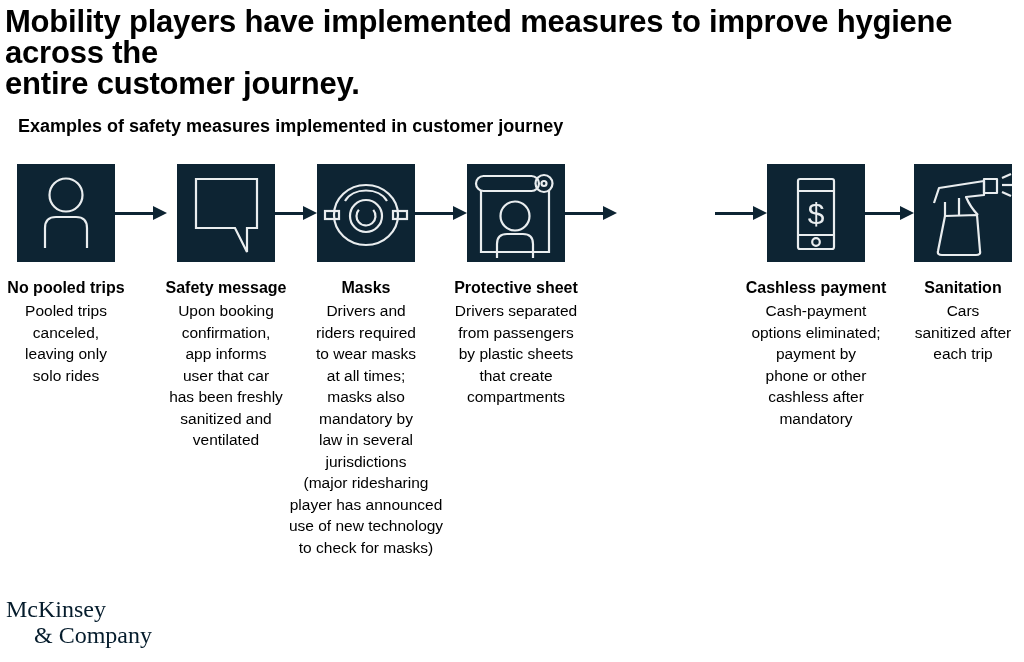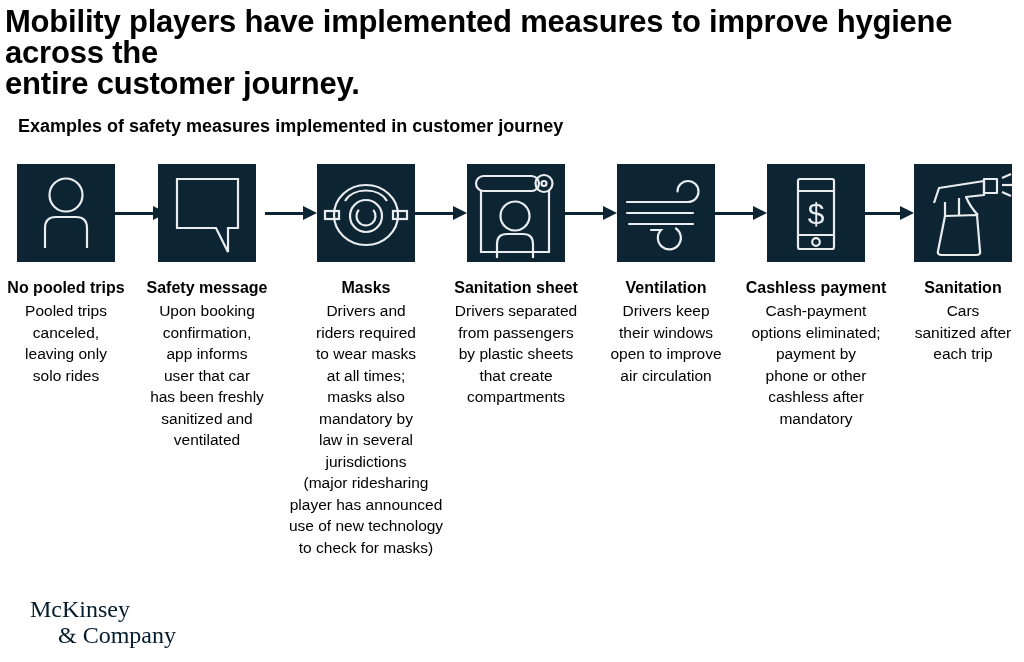--- a/index.html
+++ b/index.html
@@ -12,21 +12,21 @@
     position:absolute;left:5px;top:6px;width:1010px;
     font-size:31px;font-weight:700;line-height:31px;letter-spacing:-0.2px;
     white-space:pre-line;color:#000;
   }
   .subtitle{
     position:absolute;left:18px;top:116px;width:1010px;
     font-size:18px;font-weight:700;color:#000;
   }
   .journey{position:absolute;left:0;top:164px;width:1024px;height:420px;}
   .step{position:absolute;top:0;width:150px;}
-  .step-1{left:-9px}.step-2{left:132px}.step-3{left:291px}.step-4{left:441px}
+  .step-1{left:-9px}.step-2{left:151px}.step-3{left:291px}.step-4{left:441px}
   .step-5{left:591px}.step-6{left:741px}.step-7{left:888px}
   .tile{
     width:98px;height:98px;margin:0 auto;background:#0d2433;
     display:flex;align-items:center;justify-content:center;
   }
   .tile svg{display:block;width:98px;height:98px;}
   .icon-stroke{fill:none;stroke:#e9edef;stroke-width:2.2;}
   .step-text{width:200px;margin:15px 0 0 -25px;text-align:center;}
   .step-title{font-size:16px;font-weight:700;line-height:21px;color:#000;}
   .step-desc{font-size:15.5px;line-height:21.5px;color:#000;white-space:pre-line;margin-top:2px;}
@@ -36,21 +36,21 @@
   }
   .arrow::after{
     content:"";position:absolute;right:0;top:1.5px;width:0;height:0;
     border-left:14px solid #0d2433;border-top:7.5px solid transparent;border-bottom:7.5px solid transparent;
   }
   .a1{left:115px;width:52px}.a2{left:265px;width:52px}.a3{left:415px;width:52px}
   .a4{left:565px;width:52px}.a5{left:715px;width:52px}.a6{left:865px;width:49px}
   .logo{
     position:absolute;left:6px;top:596px;color:#051c2c;
     font-family:"Liberation Serif","DejaVu Serif",serif;
-    font-size:24px;line-height:26px;margin-left:24px;
+    font-size:24px;line-height:26px;
   }
   .logo .l2{padding-left:28px;}
   .dollar{font-family:"Liberation Sans",sans-serif;font-size:30px;fill:#e9edef;}
 </style>
 </head>
 <body>
 
 <div class="title">Mobility players have implemented measures to improve hygiene across the
 entire customer journey.</div>
 <div class="subtitle">Examples of safety measures implemented in customer journey</div>
@@ -140,50 +140,29 @@
             <circle cx="77" cy="19.5" r="8.5"></circle>
             <circle cx="77" cy="19.5" r="2.5"></circle>
             <path d="M14,27 L14,88 L82,88 L82,27"></path>
             <circle cx="48" cy="52" r="14.5"></circle>
             <path d="M30,94 L30,80 Q30,70 40,70 L56,70 Q66,70 66,80 L66,94"></path>
           </g>
         </svg>
       </span>
     </div>
     <div class="step-text">
-      <div class="step-title">Sanitation sheet</div>
+      <div class="step-title">Protective sheet</div>
       <div class="step-desc">Drivers separated
 from passengers
 by plastic sheets
 that create
 compartments</div>
     </div>
   </div>
 
-  <div class="step step-5">
-    <div class="tile">
-      <span>
-        <svg viewBox="0 0 98 98">
-          <g class="icon-stroke" stroke-linecap="round">
-            <path d="M10,38 L71,38 A10.5,10.5 0 1 0 60.5,27.5"></path>
-            <path d="M10,49 L76,49"></path>
-            <path d="M12,60 L76,60"></path>
-            <path d="M34,66 L44,66 A11.5,11.5 0 1 0 59,64.5"></path>
-          </g>
-        </svg>
-      </span>
-    </div>
-    <div class="step-text">
-      <div class="step-title">Ventilation</div>
-      <div class="step-desc">Drivers keep
-their windows
-open to improve
-air circulation</div>
-    </div>
-  </div>
 
   <div class="step step-6">
     <div class="tile">
       <span>
         <svg viewBox="0 0 98 98">
           <g class="icon-stroke">
             <rect x="31" y="15" width="36" height="70" rx="2"></rect>
             <path d="M31,27 L67,27"></path>
             <path d="M31,71 L67,71"></path>
             <circle cx="49" cy="78" r="3.8"></circle>

